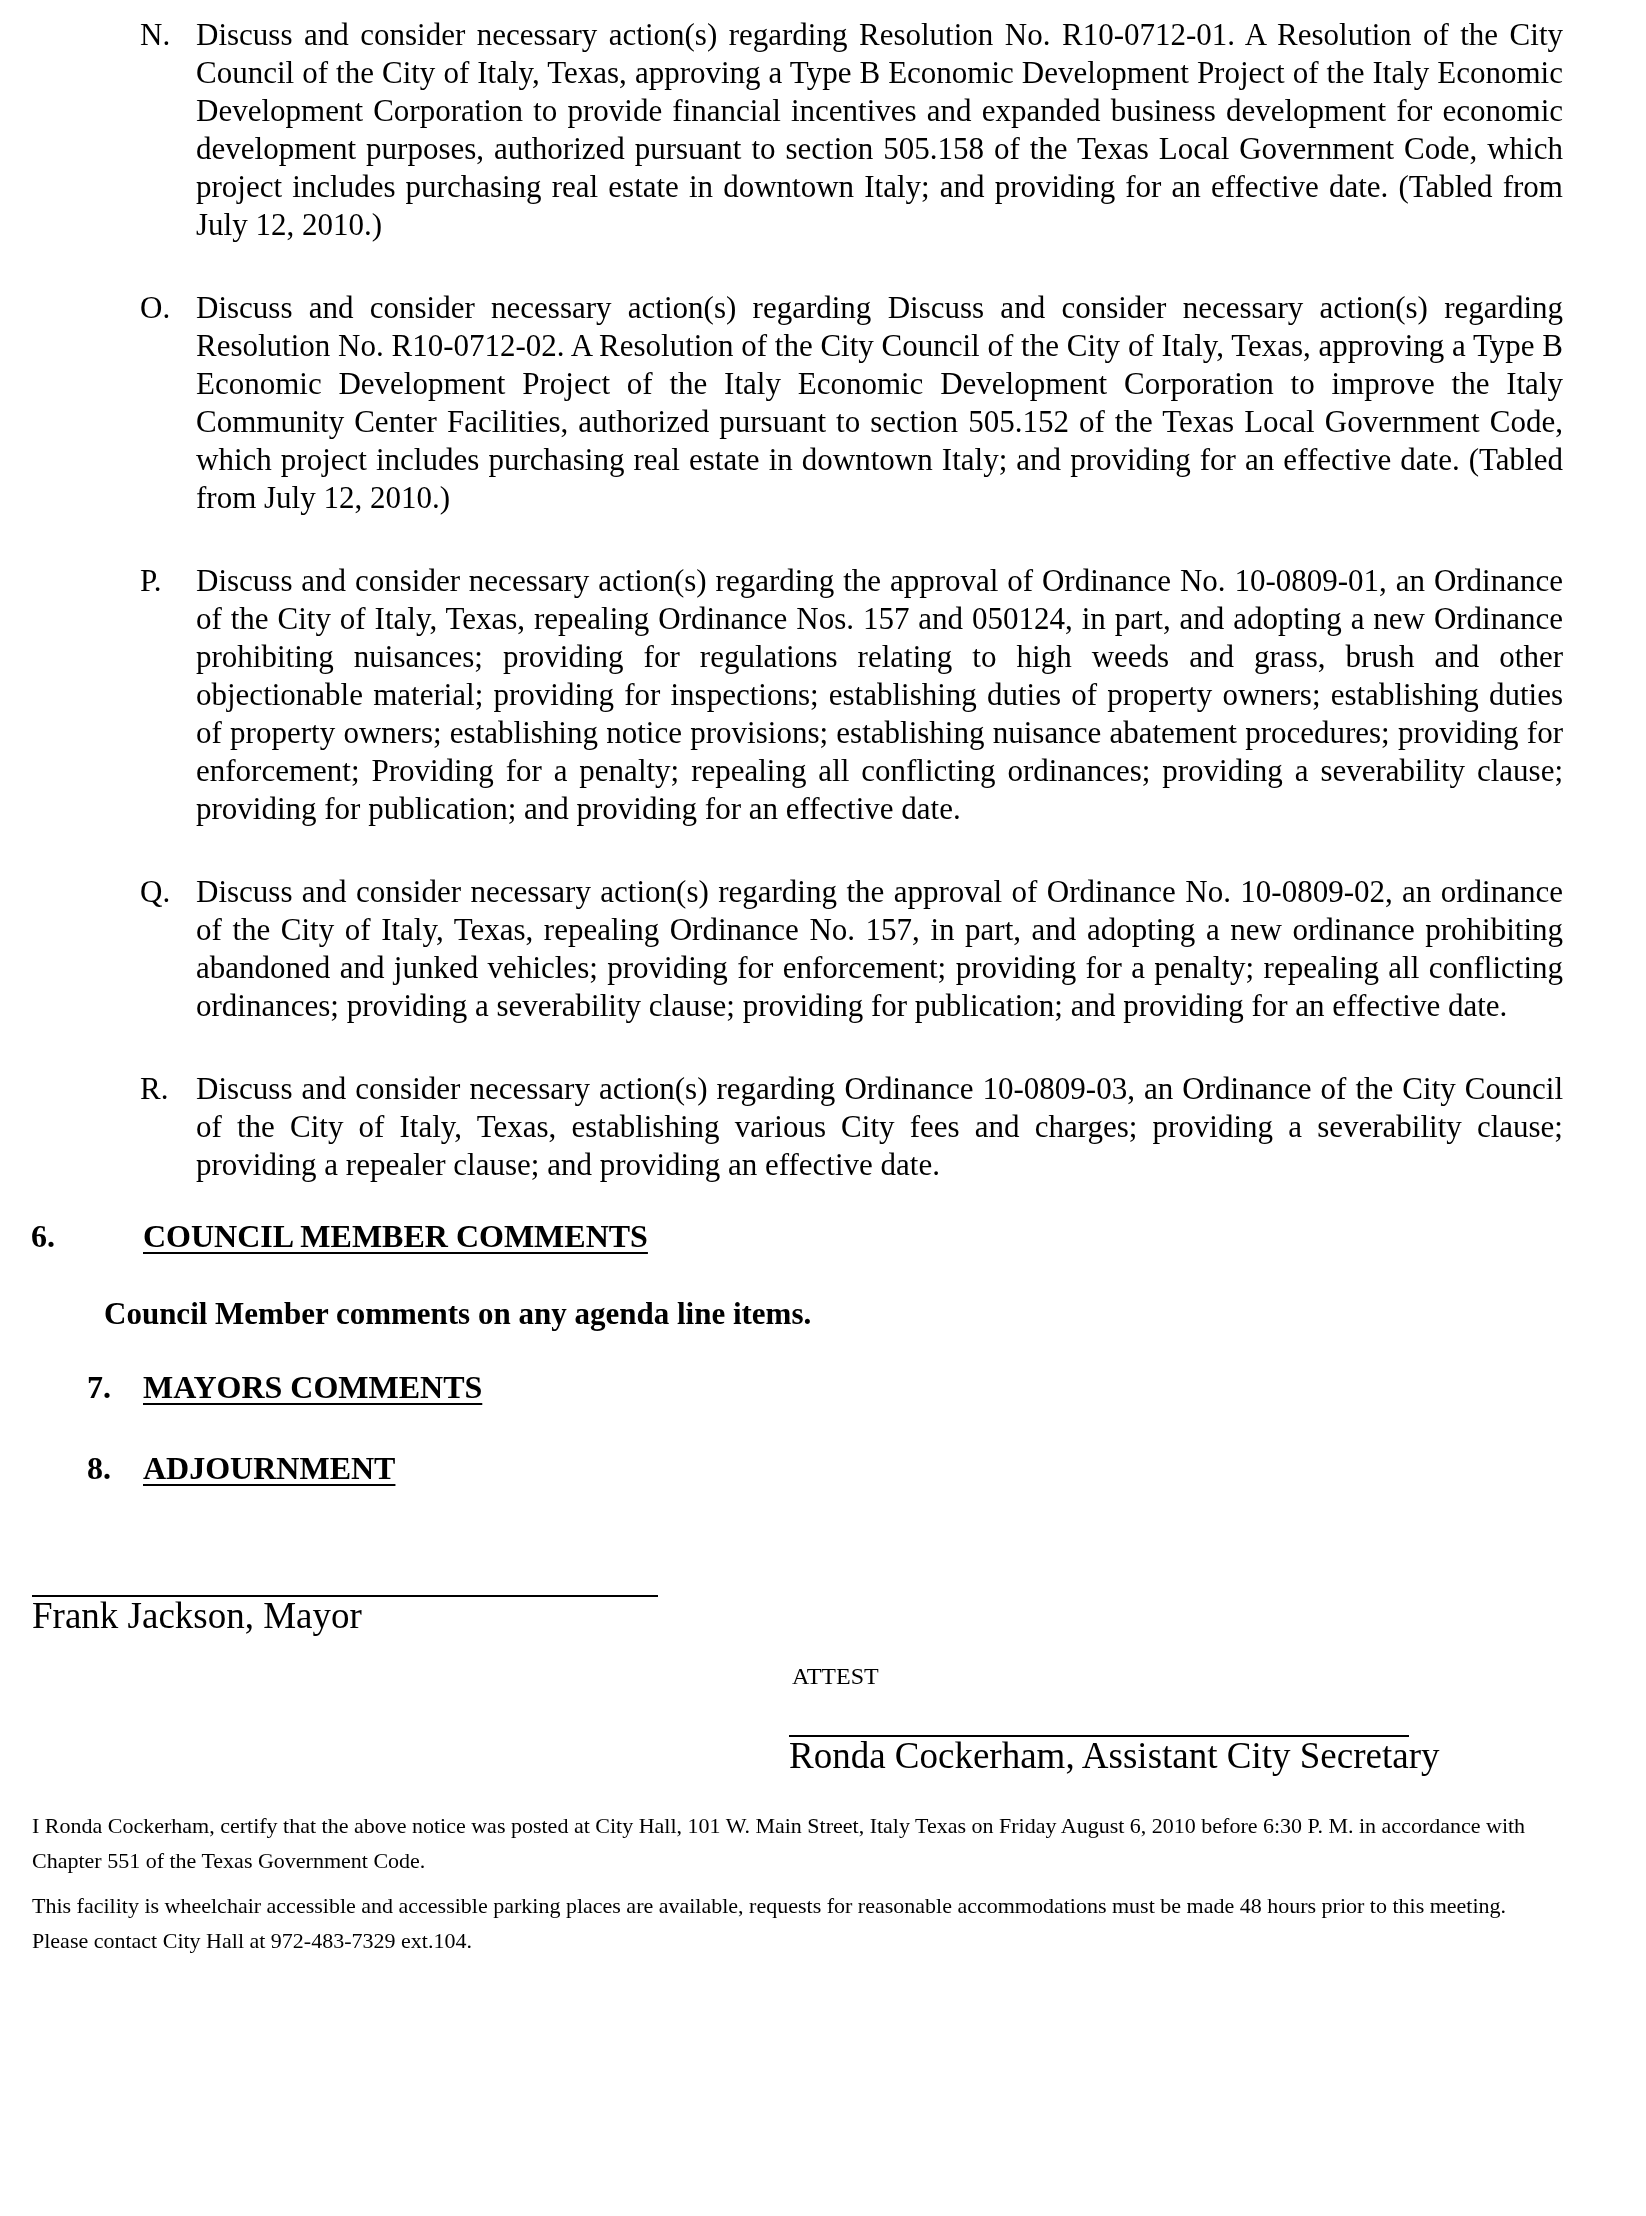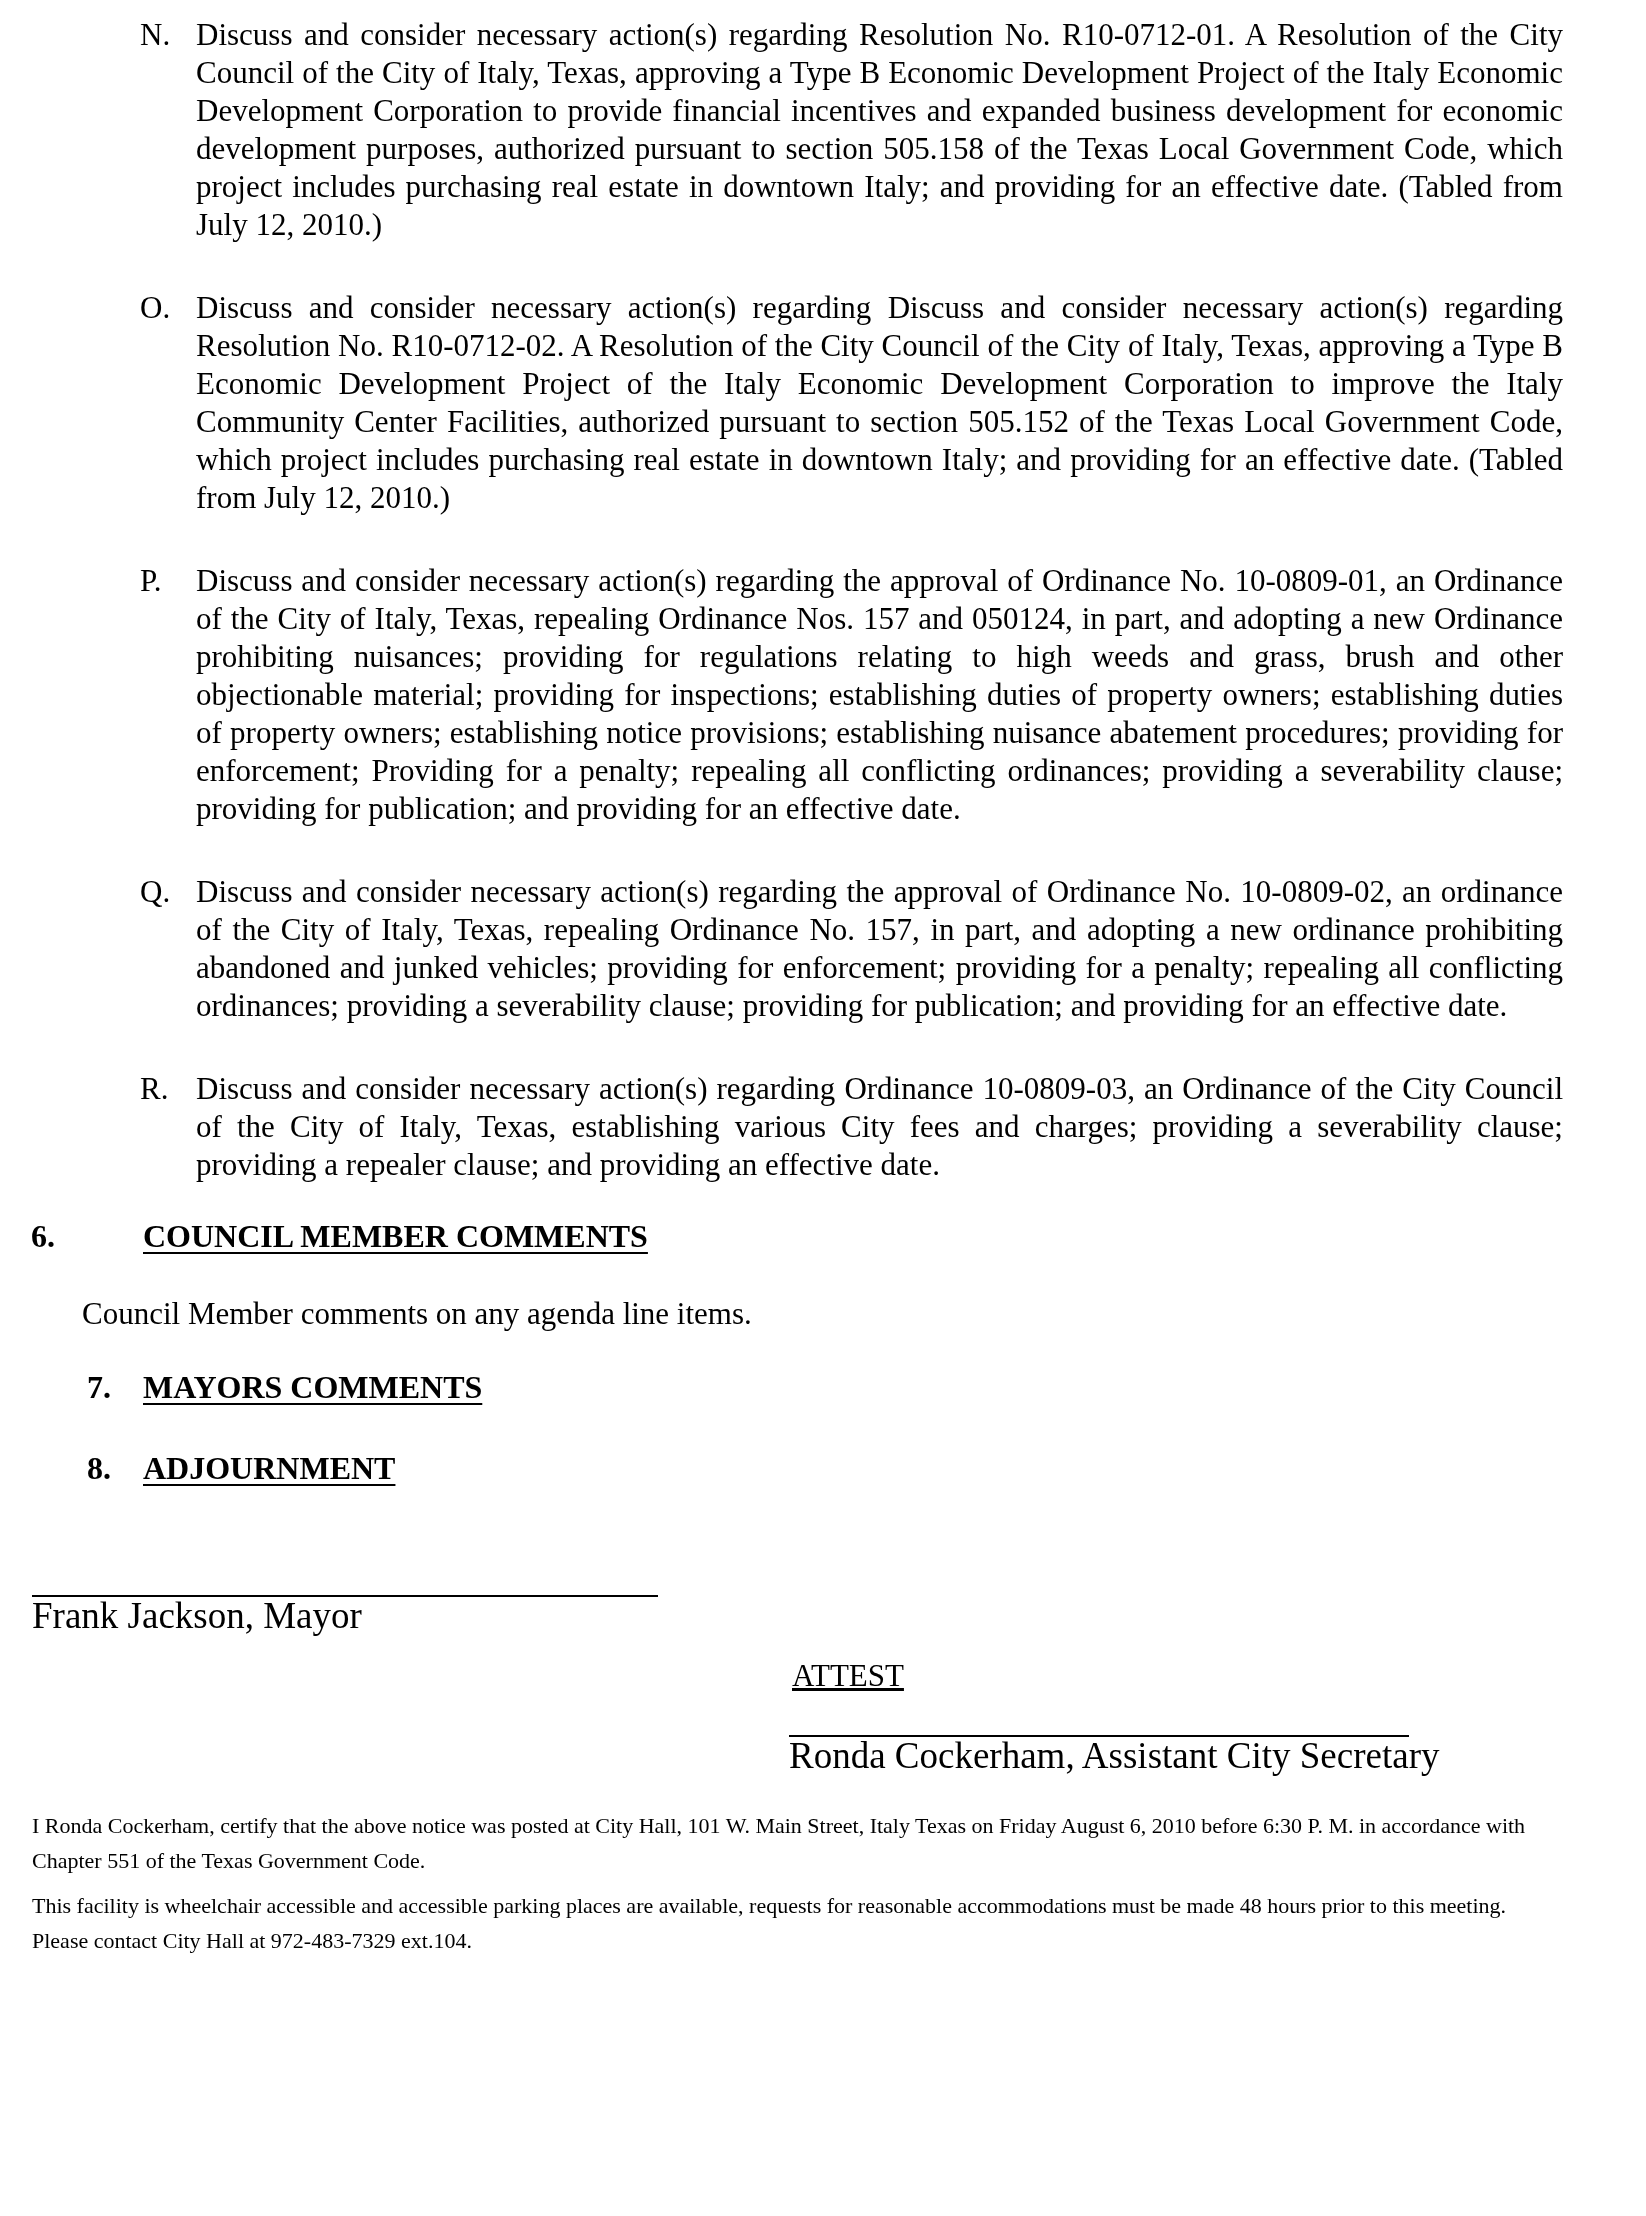--- a/index.html
+++ b/index.html
@@ -47,46 +47,46 @@
     text-decoration: underline;
     text-decoration-thickness: 2.2px;
     text-underline-offset: 5px;
   }
   .sec6-heading { margin-top: 33px; }
   .sec6-body    { margin-top: 40px; }
   .sec7-heading { margin-top: 35px; }
   .sec7-body    { margin-top: 30px; }
   .sec8-heading { margin-top: 43px; }
   .section-body {
-    margin-left: 82px;
+    margin-left: 104px;
     font-size: 31px;
     line-height: 38px;
+    font-weight: bold;
   }
 
   
   .sig-line {
     border-bottom: 2.2px solid #000000;
     height: 0;
   }
   .sig-line-mayor {
     margin-top: 108px;
     margin-left: 32px;
     width: 626px;
   }
   .sig-name {
     font-size: 37px;
     line-height: 38px;
   }
   .sig-name-mayor { margin-left: 32px; }
   .attest-label {
     margin-top: 21.6px;
     margin-left: 792px;
-    font-size: 31px;
+    font-size: 24px;
     line-height: 38px;
-    text-decoration: underline;
   }
   .sig-line-secretary {
     margin-top: 40px;
     margin-left: 789px;
     width: 620px;
   }
   .sig-name-secretary { margin-left: 789px; }
 
   
   .cert-heading {

